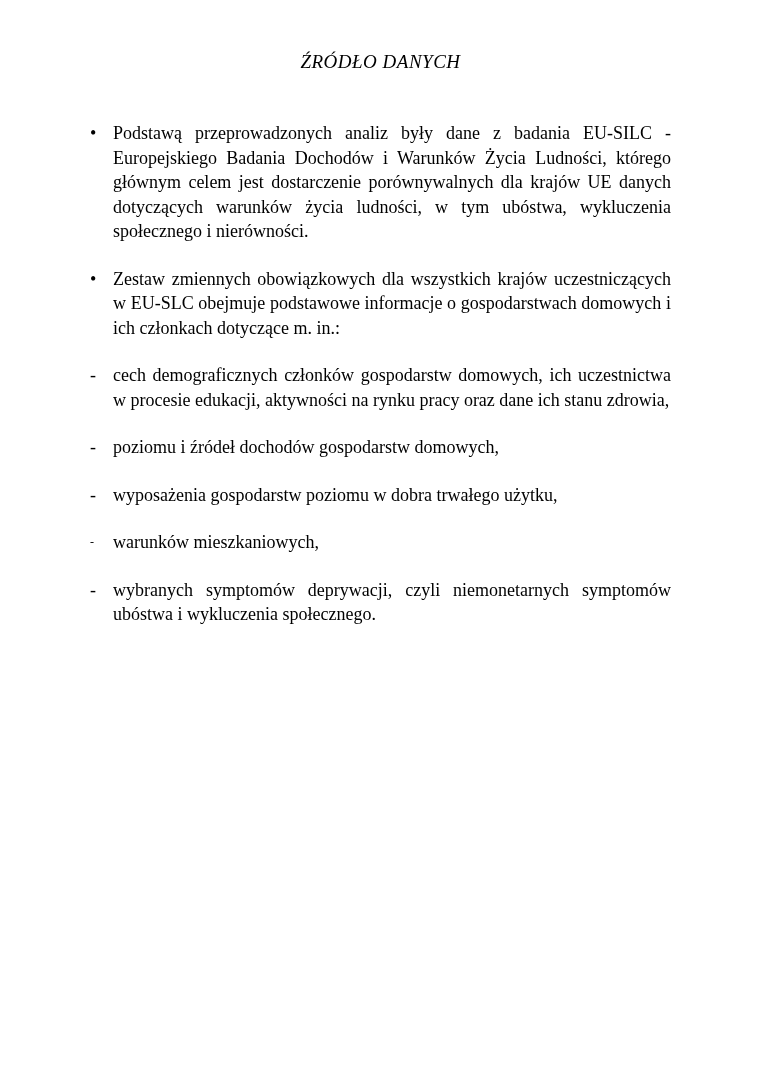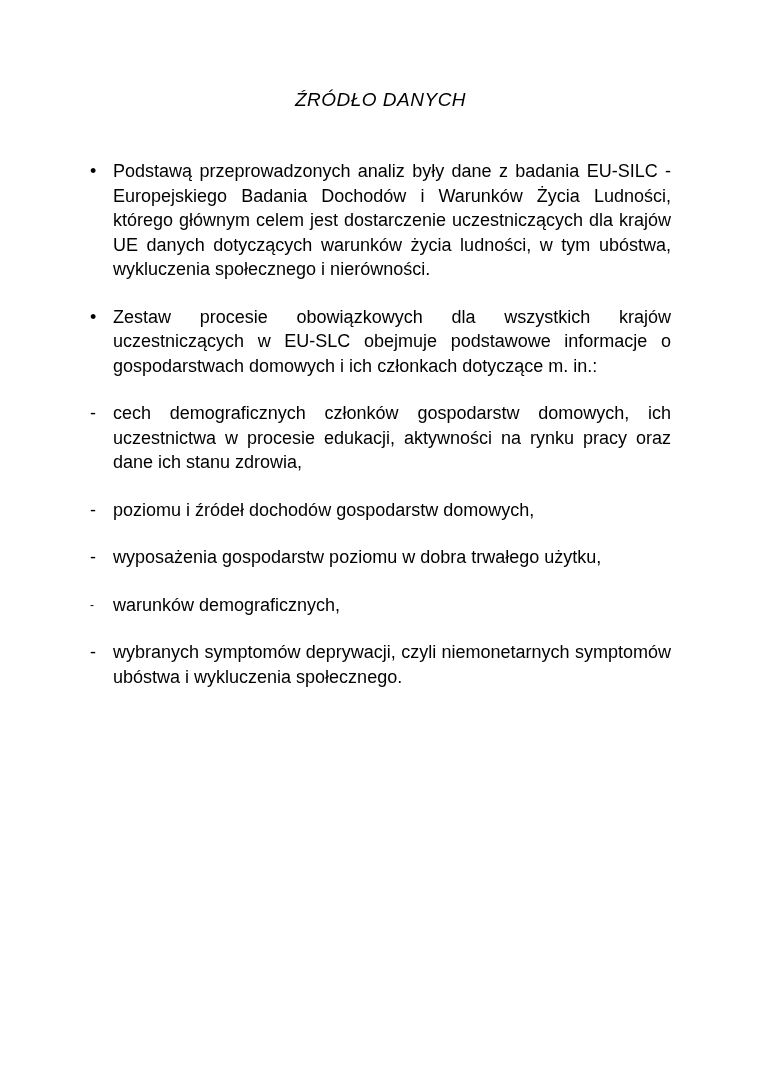--- a/index.html
+++ b/index.html
@@ -6,22 +6,22 @@
     margin: 0;
     padding: 0;
     background: #ffffff;
   }
   .page {
     position: relative;
     width: 760px;
     height: 884px;
     box-sizing: border-box;
     background: #ffffff;
-    padding: 86px 89px 0 90px;
-    font-family: Liberation Sans, sans-serif;
+    padding: 48px 89px 0 90px;
+    font-family: Liberation Serif, serif;
     font-size: 18px;
     line-height: 24.5px;
     color: #000000;
     overflow: hidden;
   }
   .doc-title {
     font-style: italic;
     font-weight: normal;
     font-size: 19px;
     line-height: 28px;
@@ -48,46 +48,46 @@
 </style>
 </head>
 <body>
 
 <div class="page">
 
   <h1 class="doc-title">ŹRÓDŁO DANYCH</h1>
 
   <div class="item">
     <span class="marker">•</span>
-    <div class="text">Podstawą przeprowadzonych analiz były dane z badania EU-SILC - Europejskiego Badania Dochodów i Warunków Życia Ludności, którego głównym celem jest dostarczenie uczestniczących dla krajów UE danych dotyczących warunków życia ludności, w tym ubóstwa, wykluczenia społecznego i nierówności.</div>
+    <div class="text">Podstawą przeprowadzonych analiz były dane z badania EU-SILC - Europejskiego Badania Dochodów i Warunków Życia Ludności, którego głównym celem jest dostarczenie porównywalnych dla krajów UE danych dotyczących warunków życia ludności, w tym ubóstwa, wykluczenia społecznego i nierówności.</div>
   </div>
 
   <div class="item">
     <span class="marker">•</span>
-    <div class="text">Zestaw procesie obowiązkowych dla wszystkich krajów uczestniczących w EU-SLC obejmuje podstawowe informacje o gospodarstwach domowych i ich członkach dotyczące m. in.:</div>
+    <div class="text">Zestaw zmiennych obowiązkowych dla wszystkich krajów uczestniczących w EU-SLC obejmuje podstawowe informacje o gospodarstwach domowych i ich członkach dotyczące m. in.:</div>
   </div>
 
   <div class="item">
     <span class="marker">-</span>
     <div class="text">cech demograficznych członków gospodarstw domowych, ich uczestnictwa w procesie edukacji, aktywności na rynku pracy oraz dane ich stanu zdrowia,</div>
   </div>
 
   <div class="item">
     <span class="marker">-</span>
     <div class="text">poziomu i źródeł dochodów gospodarstw domowych,</div>
   </div>
 
   <div class="item">
     <span class="marker">-</span>
     <div class="text">wyposażenia gospodarstw poziomu w dobra trwałego użytku,</div>
   </div>
 
   <div class="item small-marker">
     <span class="marker">-</span>
-    <div class="text">warunków demograficznych,</div>
+    <div class="text">warunków mieszkaniowych,</div>
   </div>
 
   <div class="item">
     <span class="marker">-</span>
     <div class="text">wybranych symptomów deprywacji, czyli niemonetarnych symptomów ubóstwa i wykluczenia społecznego.</div>
   </div>
 
 </div>
 
 </body></html>

